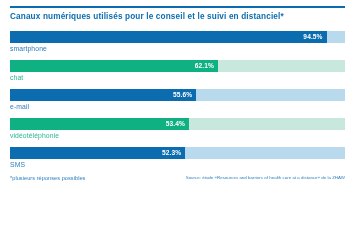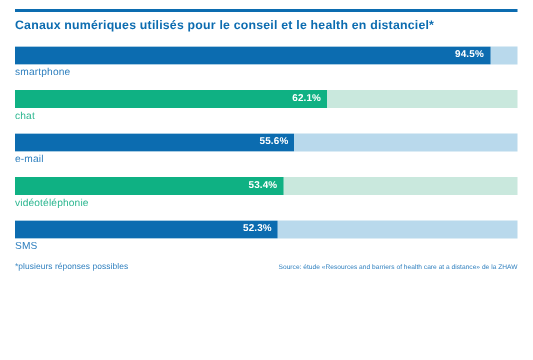--- a/index.html
+++ b/index.html
@@ -118,21 +118,21 @@
     white-space: nowrap;
   }
 </style>
 </head>
 <body>
 
 <div id="chart-card">
 
   <div id="top-rule"></div>
 
-  <div id="chart-title">Canaux numériques utilisés pour le conseil et le health en distanciel*</div>
+  <div id="chart-title">Canaux numériques utilisés pour le conseil et le suivi en distanciel*</div>
 
   <div id="bars-area">
       <div class="bar-group series-blue">
         <div class="bar-track">
           <div class="bar-fill" style="width: 94.5%;"></div>
           <div class="bar-value" style="left: 94.5%;">94.5%</div>
         </div>
         <div class="bar-label">smartphone</div>
       </div>
       <div class="bar-group series-green">

